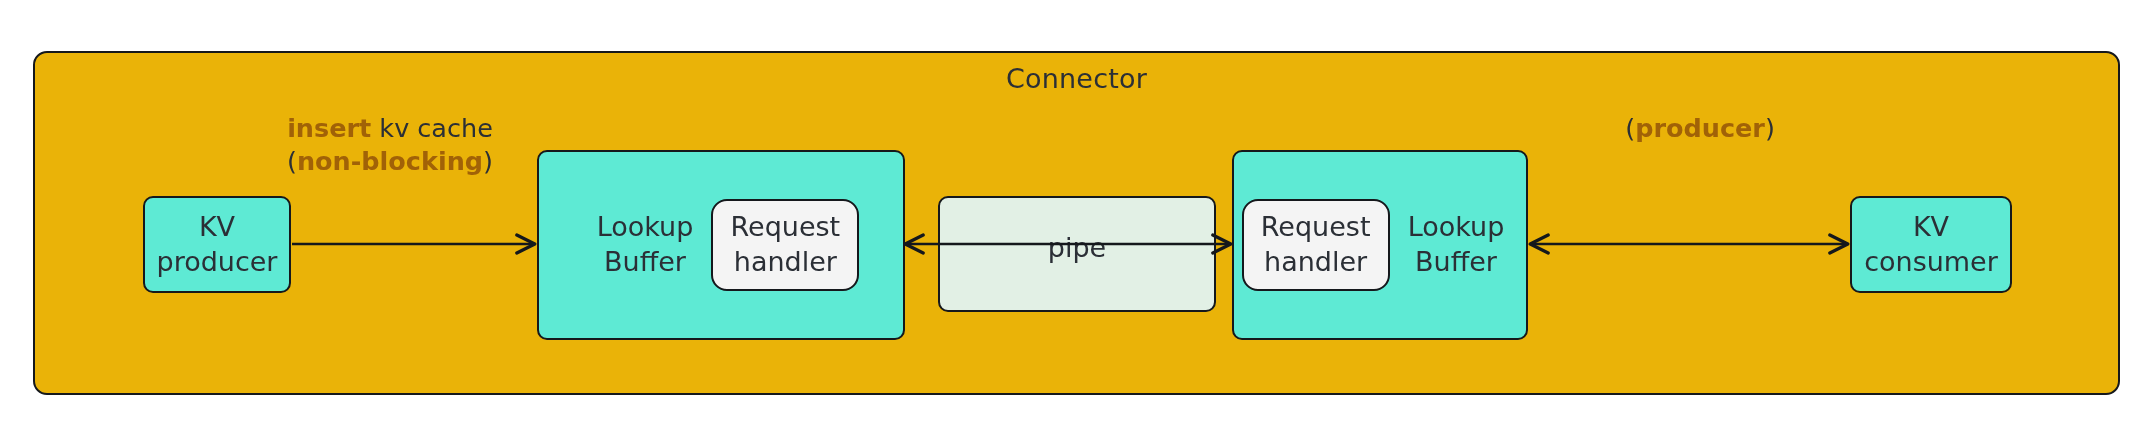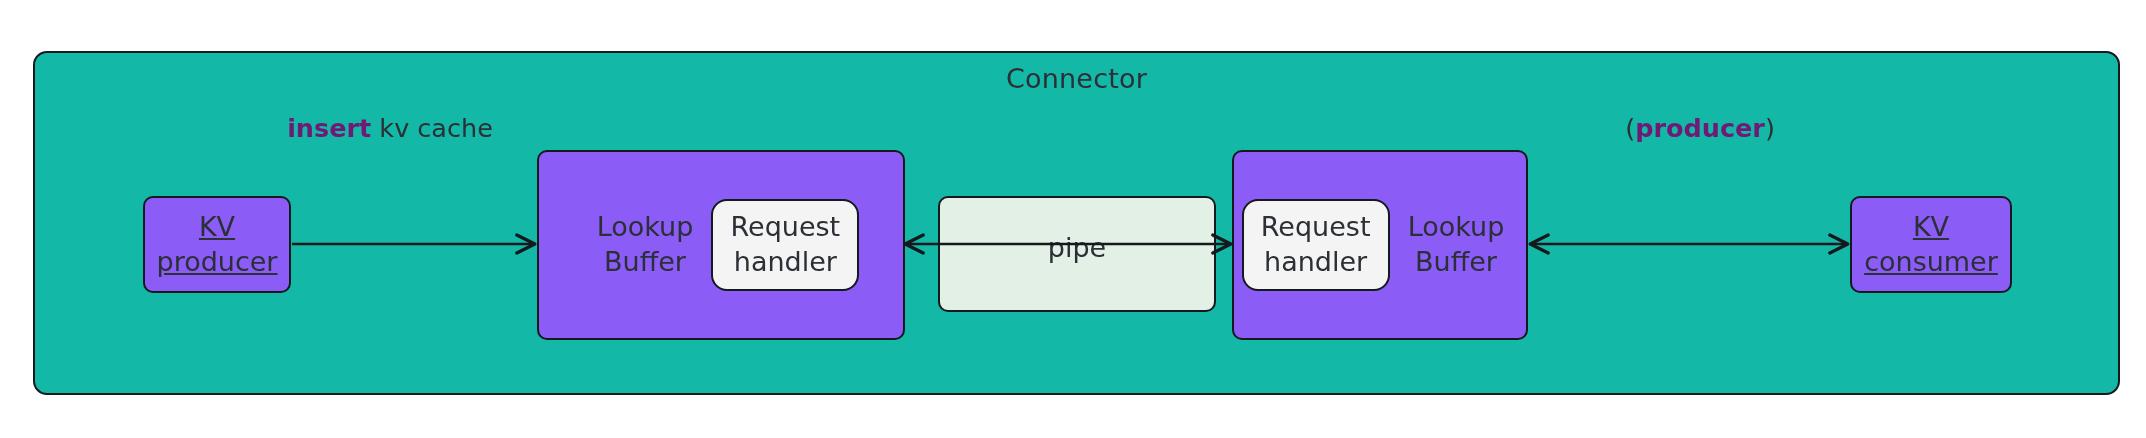--- a/index.html
+++ b/index.html
@@ -20,21 +20,21 @@
   }
 
   
   .connector-box {
     position: absolute;
     left: 33px;
     top: 51px;
     width: 2087px;
     height: 344px;
     box-sizing: border-box;
-    background: #14b8a6;
+    background: #eab308;
     border: 2.5px solid #15181c;
     border-radius: 14px;
   }
   .connector-title {
     position: absolute;
     left: 0;
     top: 10px;
     width: 100%;
     text-align: center;
     font-size: 27px;
@@ -49,21 +49,21 @@
     border: 2.5px solid #15181c;
     border-radius: 10px;
     display: flex;
     align-items: center;
     justify-content: center;
     text-align: center;
     font-size: 27px;
     line-height: 1.28;
     color: #2b2f36;
   }
-  .node.blue  { background: #8b5cf6; text-decoration: underline; }
+  .node.blue  { background: #5eead4; }
   .node.green { background: #e2f0e5; }
 
   .kv-producer { left: 143px; top: 196px; width: 148px; height: 97px; }
   .kv-consumer { left: 1850px; top: 196px; width: 162px; height: 97px; }
 
   .lookup-left  { left: 537px;  top: 150px;  width: 368px; height: 190px; }
   .lookup-right { left: 1232px; top: 150px;  width: 296px; height: 190px; }
 
   
   .lookup-inner {
@@ -121,21 +121,21 @@
 
   
   .edge-label {
     position: absolute;
     text-align: center;
     font-size: 25.5px;
     line-height: 1.3;
     color: #2b2f36;
     white-space: nowrap;
   }
-  .edge-label b { font-weight: 700; color: #701a75; }
+  .edge-label b { font-weight: 700; color: #a16207; }
   .label-insert { left: 250px;  top: 112px; width: 280px; }
   .label-drop   { left: 1540px; top: 112px; width: 320px; }
 </style>
 </head>
 <body>
 
 <div id="canvas">
 
   <div class="connector-box">
     <div class="connector-title">Connector</div>
@@ -187,20 +187,23 @@
 
     <line x1="907" y1="244" x2="1229" y2="244" stroke="#15181c" stroke-width="2.4" marker-start="url(#ah-start)" marker-end="url(#ah-end)"></line>
 
     <line x1="1532" y1="244" x2="1846" y2="244" stroke="#15181c" stroke-width="2.4" marker-start="url(#ah-start)" marker-end="url(#ah-end)"></line>
   </svg>
 
   <div class="edge-label label-insert">
     <div>
       <b>insert</b><span> kv cache</span>
     </div>
+    <div>
+      <span>(</span><b>non-blocking</b><span>)</span>
+    </div>
   </div>
 
   <div class="edge-label label-drop">
     <div>
       <span>(</span><b>producer</b><span>)</span>
     </div>
   </div>
 
 </div>
 

